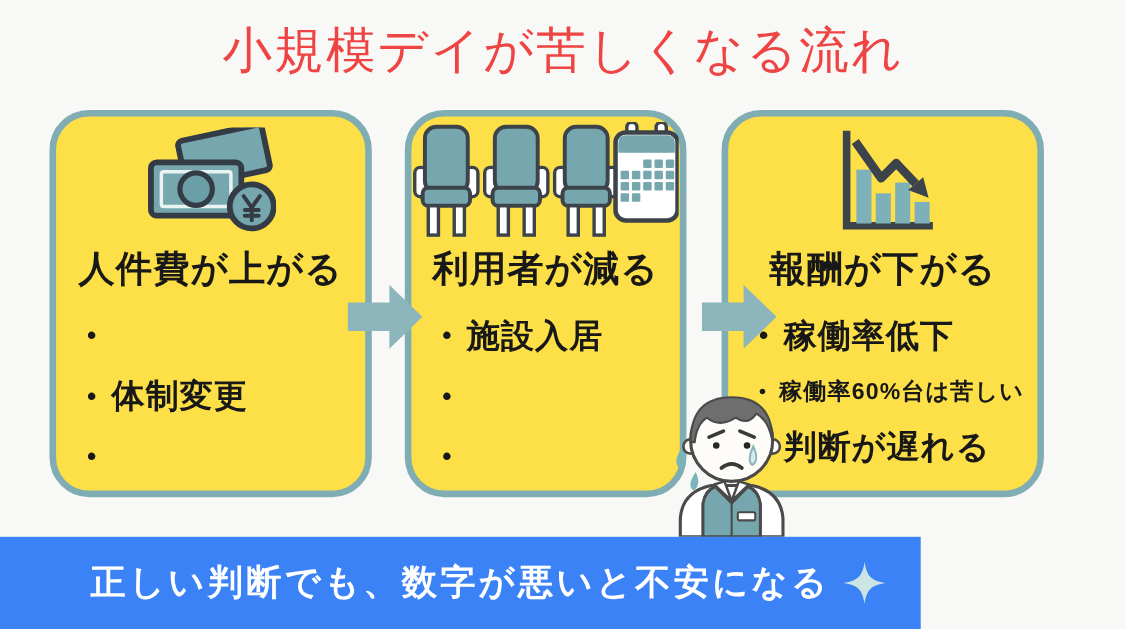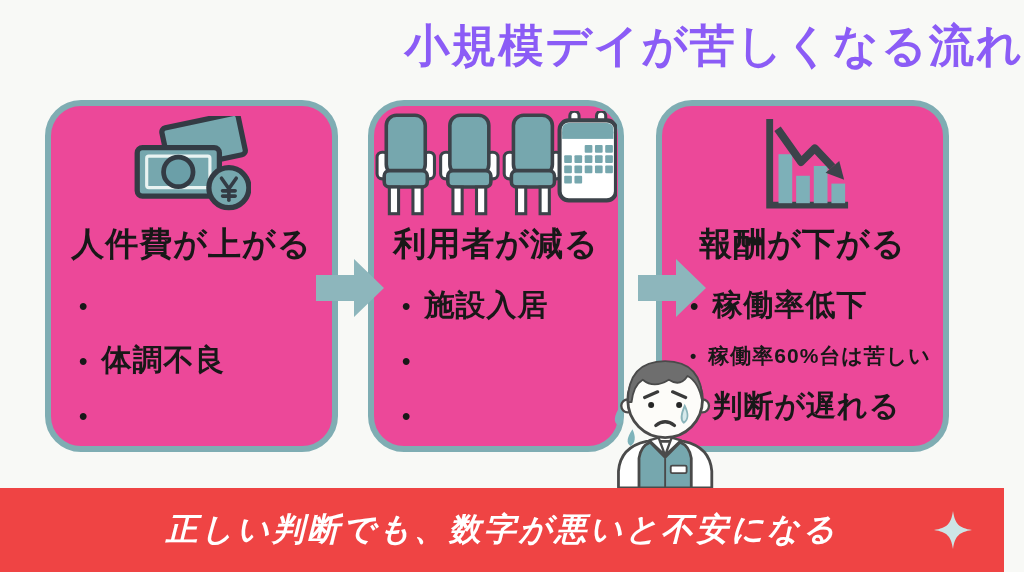--- a/index.html
+++ b/index.html
@@ -6,27 +6,27 @@
   html,body { width:1024px; height:572px; }
   body {
     position:relative;
     background:#f8f9f6;
     overflow:hidden;
     font-family:"Liberation Sans","DejaVu Sans",sans-serif;
     color:#181818;
   }
   .title {
     position:absolute; top:16px; left:0; width:1024px;
-    text-align:right;
-    font-size:45px; font-weight:700; letter-spacing:2px;
-    color:#8b5cf6;
+    text-align:center;
+    font-size:45px; font-weight:400; letter-spacing:2px;
+    color:#ef4444;
   }
   .flow-box {
     position:absolute; top:100px; width:293px; height:352px;
-    background:#ec4899;
+    background:#fde047;
     border:6px solid #7fadb3;
     border-radius:36px;
     z-index:1;
   }
   .box-1 { left:45px; }
   .box-2 { left:368px; width:256px; }
   .box-3 { left:656px; }
   .icon-row {
     height:116px; display:flex; align-items:center; justify-content:center;
   }
@@ -43,23 +43,23 @@
     white-space:nowrap;
   }
   .bullet .marker { font-size:24px; margin-right:13px; }
   .bullet.small { font-size:21px; height:46px; }
   .bullet.small .marker { font-size:18px; margin-right:11px; }
   .flow-arrow { position:absolute; top:257px; z-index:2; line-height:0; }
   .arrow-1 { left:316px; }
   .arrow-2 { left:638px; }
   .person { position:absolute; left:592px; top:348px; z-index:5; line-height:0; }
   .banner {
-    position:absolute; left:0; top:488px; width:1004px; height:84px;
-    background:#ef4444; z-index:10;
-    display:flex; align-items:center; justify-content:center;font-style:italic;
+    position:absolute; left:0; top:488px; width:837px; height:84px;
+    background:#3b82f6; z-index:10;
+    display:flex; align-items:center; justify-content:center;
   }
   .banner-text {
     color:#ffffff; font-size:32px; font-weight:800; letter-spacing:3px;
   }
   .sparkle { position:absolute; right:30px; top:21px; line-height:0; }
 </style>
 </head>
 <body>
 
 <div class="title">小規模デイが苦しくなる流れ</div>
@@ -83,21 +83,21 @@
       </g>
     </svg>
   </div>
   <div class="box-heading">人件費が上がる</div>
   <div class="bullets">
     <div class="bullet">
       <span class="marker">•</span>
     </div>
     <div class="bullet">
       <span class="marker">•</span>
-      <span>体調不良</span>
+      <span>体制変更</span>
     </div>
     <div class="bullet">
       <span class="marker">•</span>
     </div>
   </div>
 </div>
 
 <div class="flow-box box-2">
   <div class="icon-row">
     <svg width="242" height="107" viewBox="0 0 236 104">

